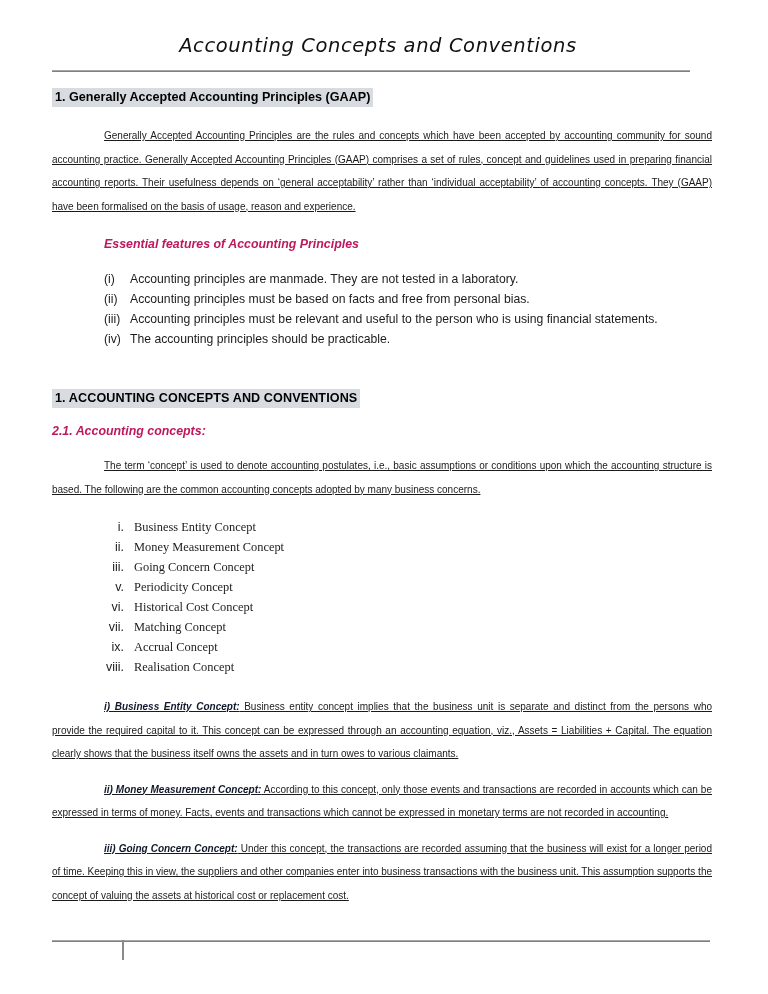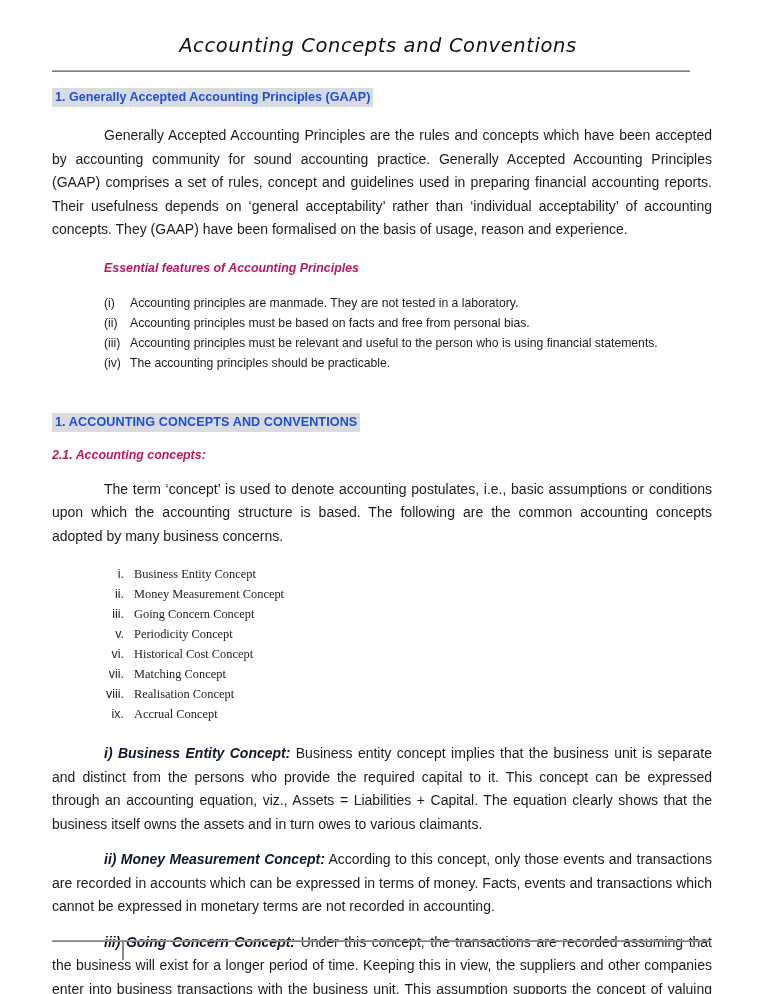--- a/index.html
+++ b/index.html
@@ -55,45 +55,46 @@
     left: 52px;
     top: 88px;
     width: 660px;
   }
 
   .h-blue {
     display: block;
     margin: 0 0 10px 0;
     font-size: 12.6px;
     font-weight: bold;
-    color: #1d4ed8;
+    color: #000000;
     line-height: 18px;
   }
   .h-blue .hl {
     background: #d8dce0;
     padding: 2px 3px 3px 3px;
   }
   .h-blue.caps .hl { letter-spacing: 0.1px; }
 
   .h-brown {
     display: block;
     margin: 0;
     font-size: 12.4px;
     font-weight: bold;
     font-style: italic;
     color: #be185d;
     line-height: 17px;
   }
 
   p.body {
     margin: 0;
-    font-size: 14px;
+    font-size: 10px;
     line-height: 23.5px;
     text-align: justify;
     color: #1b1b1b;
+    text-decoration: underline;
   }
   p.body.indent { text-indent: 52px; }
 
   .lead {
     font-weight: bold;
     font-style: italic;
     color: #0f172a;
   }
 
   
@@ -244,27 +245,27 @@
       </li>
       <li>
         <span class="mark">vi.</span>
         <span class="txt">Historical Cost Concept</span>
       </li>
       <li>
         <span class="mark">vii.</span>
         <span class="txt">Matching Concept</span>
       </li>
       <li>
+        <span class="mark">ix.</span>
+        <span class="txt">Accrual Concept</span>
+      </li>
+      <li>
         <span class="mark">viii.</span>
         <span class="txt">Realisation Concept</span>
       </li>
-      <li>
-        <span class="mark">ix.</span>
-        <span class="txt">Accrual Concept</span>
-      </li>
     </ul>
 
     <div class="sp-18"></div>
 
     <p class="body indent"><span class="lead">i) Business Entity Concept:</span><span> Business entity concept implies that the business unit is separate and distinct from the persons who provide the required capital to it. This concept can be expressed through an accounting equation, viz., Assets = Liabilities + Capital. The equation clearly shows that the business itself owns the assets and in turn owes to various claimants.</span></p>
 
     <div class="sp-12"></div>
 
     <p class="body indent"><span class="lead">ii) Money Measurement Concept:</span><span> According to this concept, only those events and transactions are recorded in accounts which can be expressed in terms of money. Facts, events and transactions which cannot be expressed in monetary terms are not recorded in accounting.</span></p>
 

